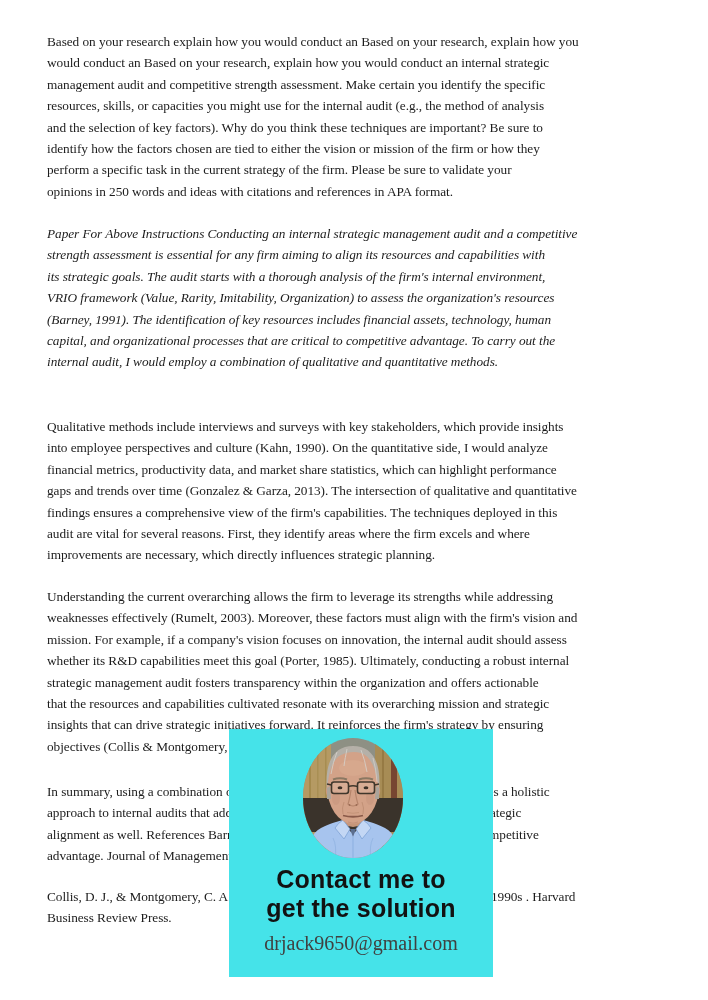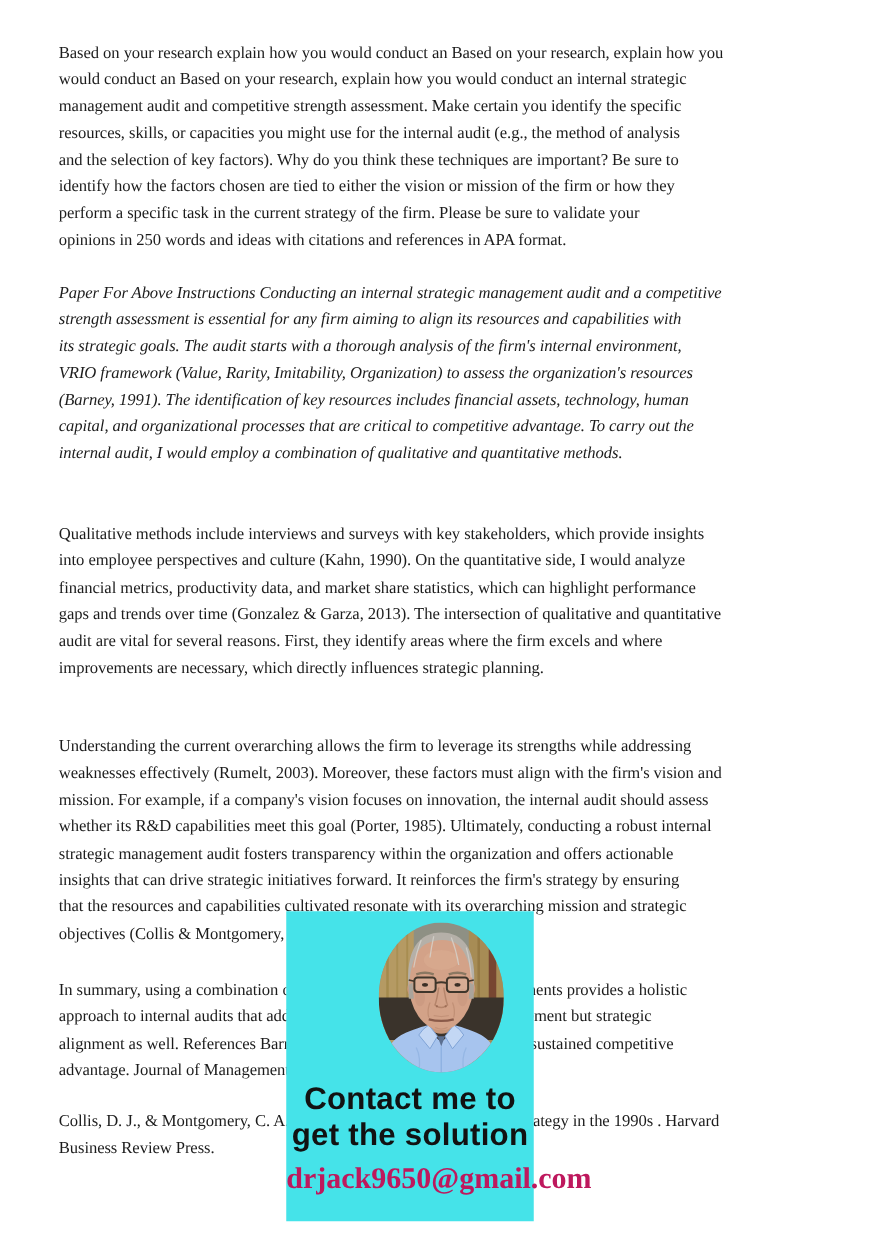--- a/index.html
+++ b/index.html
@@ -17,21 +17,21 @@
     color: #1c1c1c;
     font-size: 13.3px;
     line-height: 21.4px;
     letter-spacing: -0.06px;
   }
   .line { white-space: nowrap; height: 21.4px; }
 
   .ad-card {
     position: absolute;
     left: 229px; top: 729px;
-    width: 198px; height: 248px;
+    width: 264px; height: 248px;
     z-index: 5;
   }
   .photo {
     position: absolute;
     left: 74px; top: 9px;
     width: 100px; height: 120px;
   }
   .photo svg { display: block; width: 100%; height: 100%; }
   .headline {
     position: absolute;
@@ -42,24 +42,24 @@
     font-size: 25px;
     line-height: 28.5px;
     color: #121212;
     letter-spacing: 0.2px;
   }
   .email {
     position: absolute;
     top: 201px; left: 0; right: 0;
     text-align: center;
     font-family: "Liberation Serif", serif;
-    font-weight: bold;
-    font-size: 24px;
+    font-weight: normal;
+    font-size: 20px;
     line-height: 26px;
-    color: #be185d;
+    color: #404040;
   }
 </style>
 </head>
 <body style="background: rgb(255, 255, 255);">
 
 <div class="doc">
     <div class="paragraph" style="top: 31px;">
       <div class="line">Based on your research explain how you would conduct an Based on your research, explain how you</div>
       <div class="line">would conduct an Based on your research, explain how you would conduct an internal strategic</div>
       <div class="line">management audit and competitive strength assessment. Make certain you identify the specific</div>
@@ -76,31 +76,32 @@
       <div class="line">VRIO framework (Value, Rarity, Imitability, Organization) to assess the organization's resources</div>
       <div class="line">(Barney, 1991). The identification of key resources includes financial assets, technology, human</div>
       <div class="line">capital, and organizational processes that are critical to competitive advantage. To carry out the</div>
       <div class="line">internal audit, I would employ a combination of qualitative and quantitative methods.</div>
     </div>
     <div class="paragraph" style="top: 416px;">
       <div class="line">Qualitative methods include interviews and surveys with key stakeholders, which provide insights</div>
       <div class="line">into employee perspectives and culture (Kahn, 1990). On the quantitative side, I would analyze</div>
       <div class="line">financial metrics, productivity data, and market share statistics, which can highlight performance</div>
       <div class="line">gaps and trends over time (Gonzalez &amp; Garza, 2013). The intersection of qualitative and quantitative</div>
+      <div class="line">findings ensures a comprehensive view of the firm's capabilities. The techniques deployed in this</div>
       <div class="line">audit are vital for several reasons. First, they identify areas where the firm excels and where</div>
       <div class="line">improvements are necessary, which directly influences strategic planning.</div>
     </div>
     <div class="paragraph" style="top: 586px;">
       <div class="line">Understanding the current overarching allows the firm to leverage its strengths while addressing</div>
       <div class="line">weaknesses effectively (Rumelt, 2003). Moreover, these factors must align with the firm's vision and</div>
       <div class="line">mission. For example, if a company's vision focuses on innovation, the internal audit should assess</div>
       <div class="line">whether its R&amp;D capabilities meet this goal (Porter, 1985). Ultimately, conducting a robust internal</div>
       <div class="line">strategic management audit fosters transparency within the organization and offers actionable</div>
+      <div class="line">that the resources and capabilities cultivated resonate with its overarching mission and strategic</div>
       <div class="line">insights that can drive strategic initiatives forward. It reinforces the firm's strategy by ensuring</div>
-      <div class="line">that the resources and capabilities cultivated resonate with its overarching mission and strategic</div>
       <div class="line">objectives (Collis &amp; Montgomery, 2008).</div>
     </div>
     <div class="paragraph" style="top: 781px;">
       <div class="line">In summary, using a combination of qualitative and quantitative assessments provides a holistic</div>
       <div class="line">approach to internal audits that addresses not only performance measurement but strategic</div>
       <div class="line">alignment as well. References Barney, J. B. (1991). Firm resources and sustained competitive</div>
       <div class="line">advantage. Journal of Management , 17 (1), 99-120.</div>
     </div>
     <div class="paragraph" style="top: 886px;">
       <div class="line">Collis, D. J., &amp; Montgomery, C. A. (2008). Competing on resources: Strategy in the 1990s . Harvard</div>

